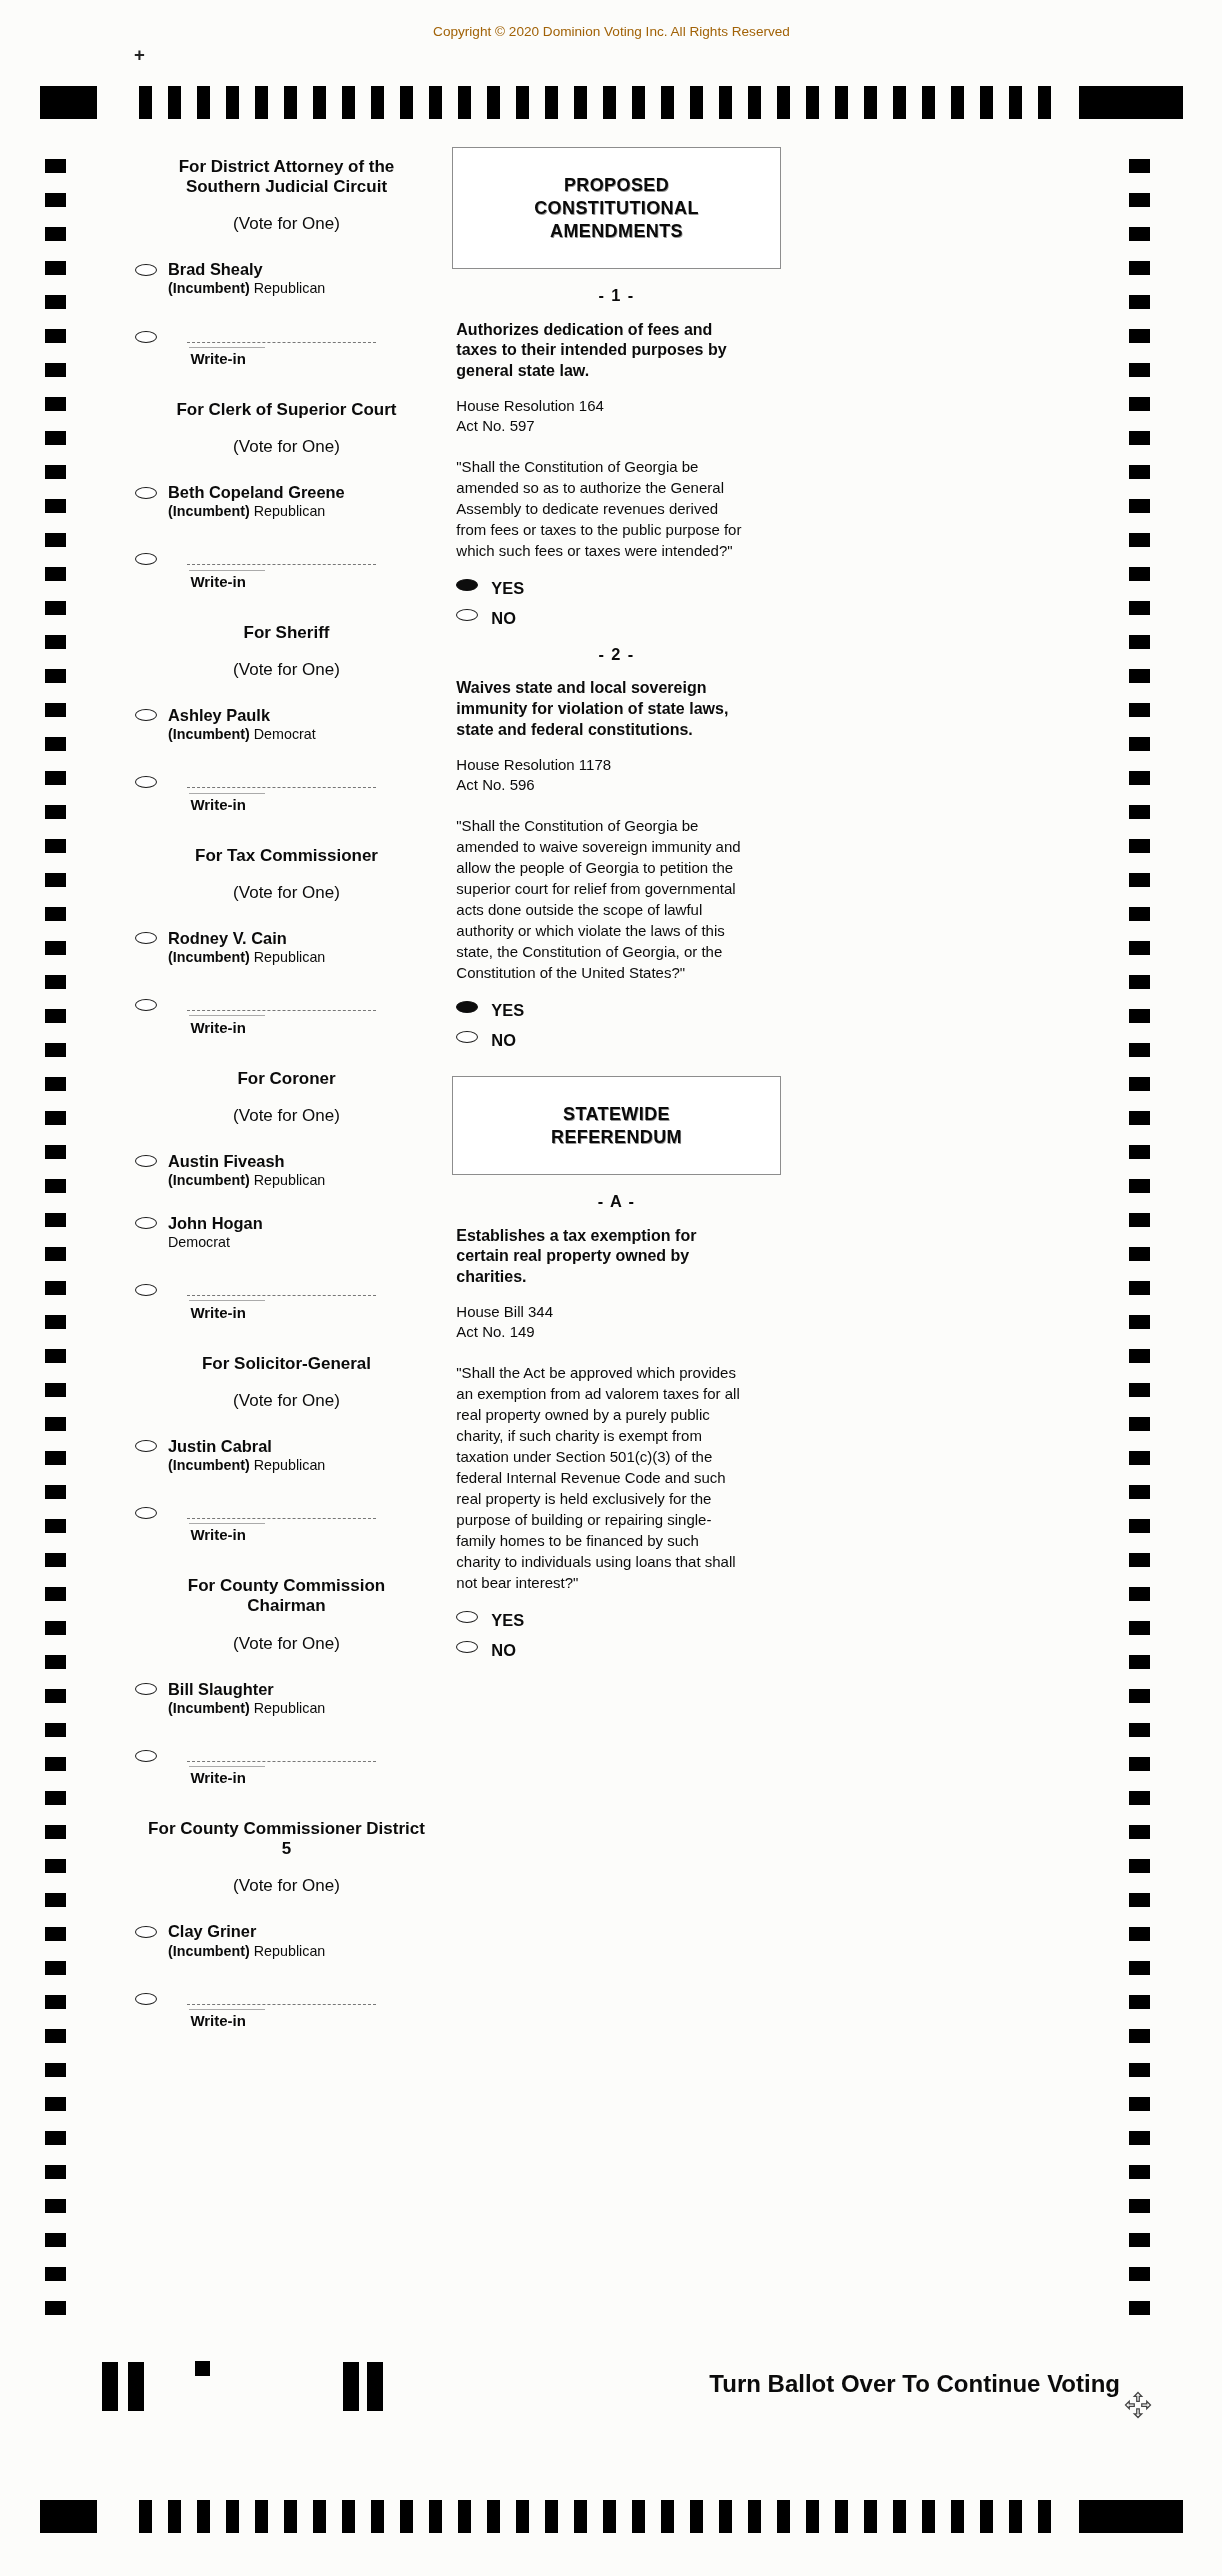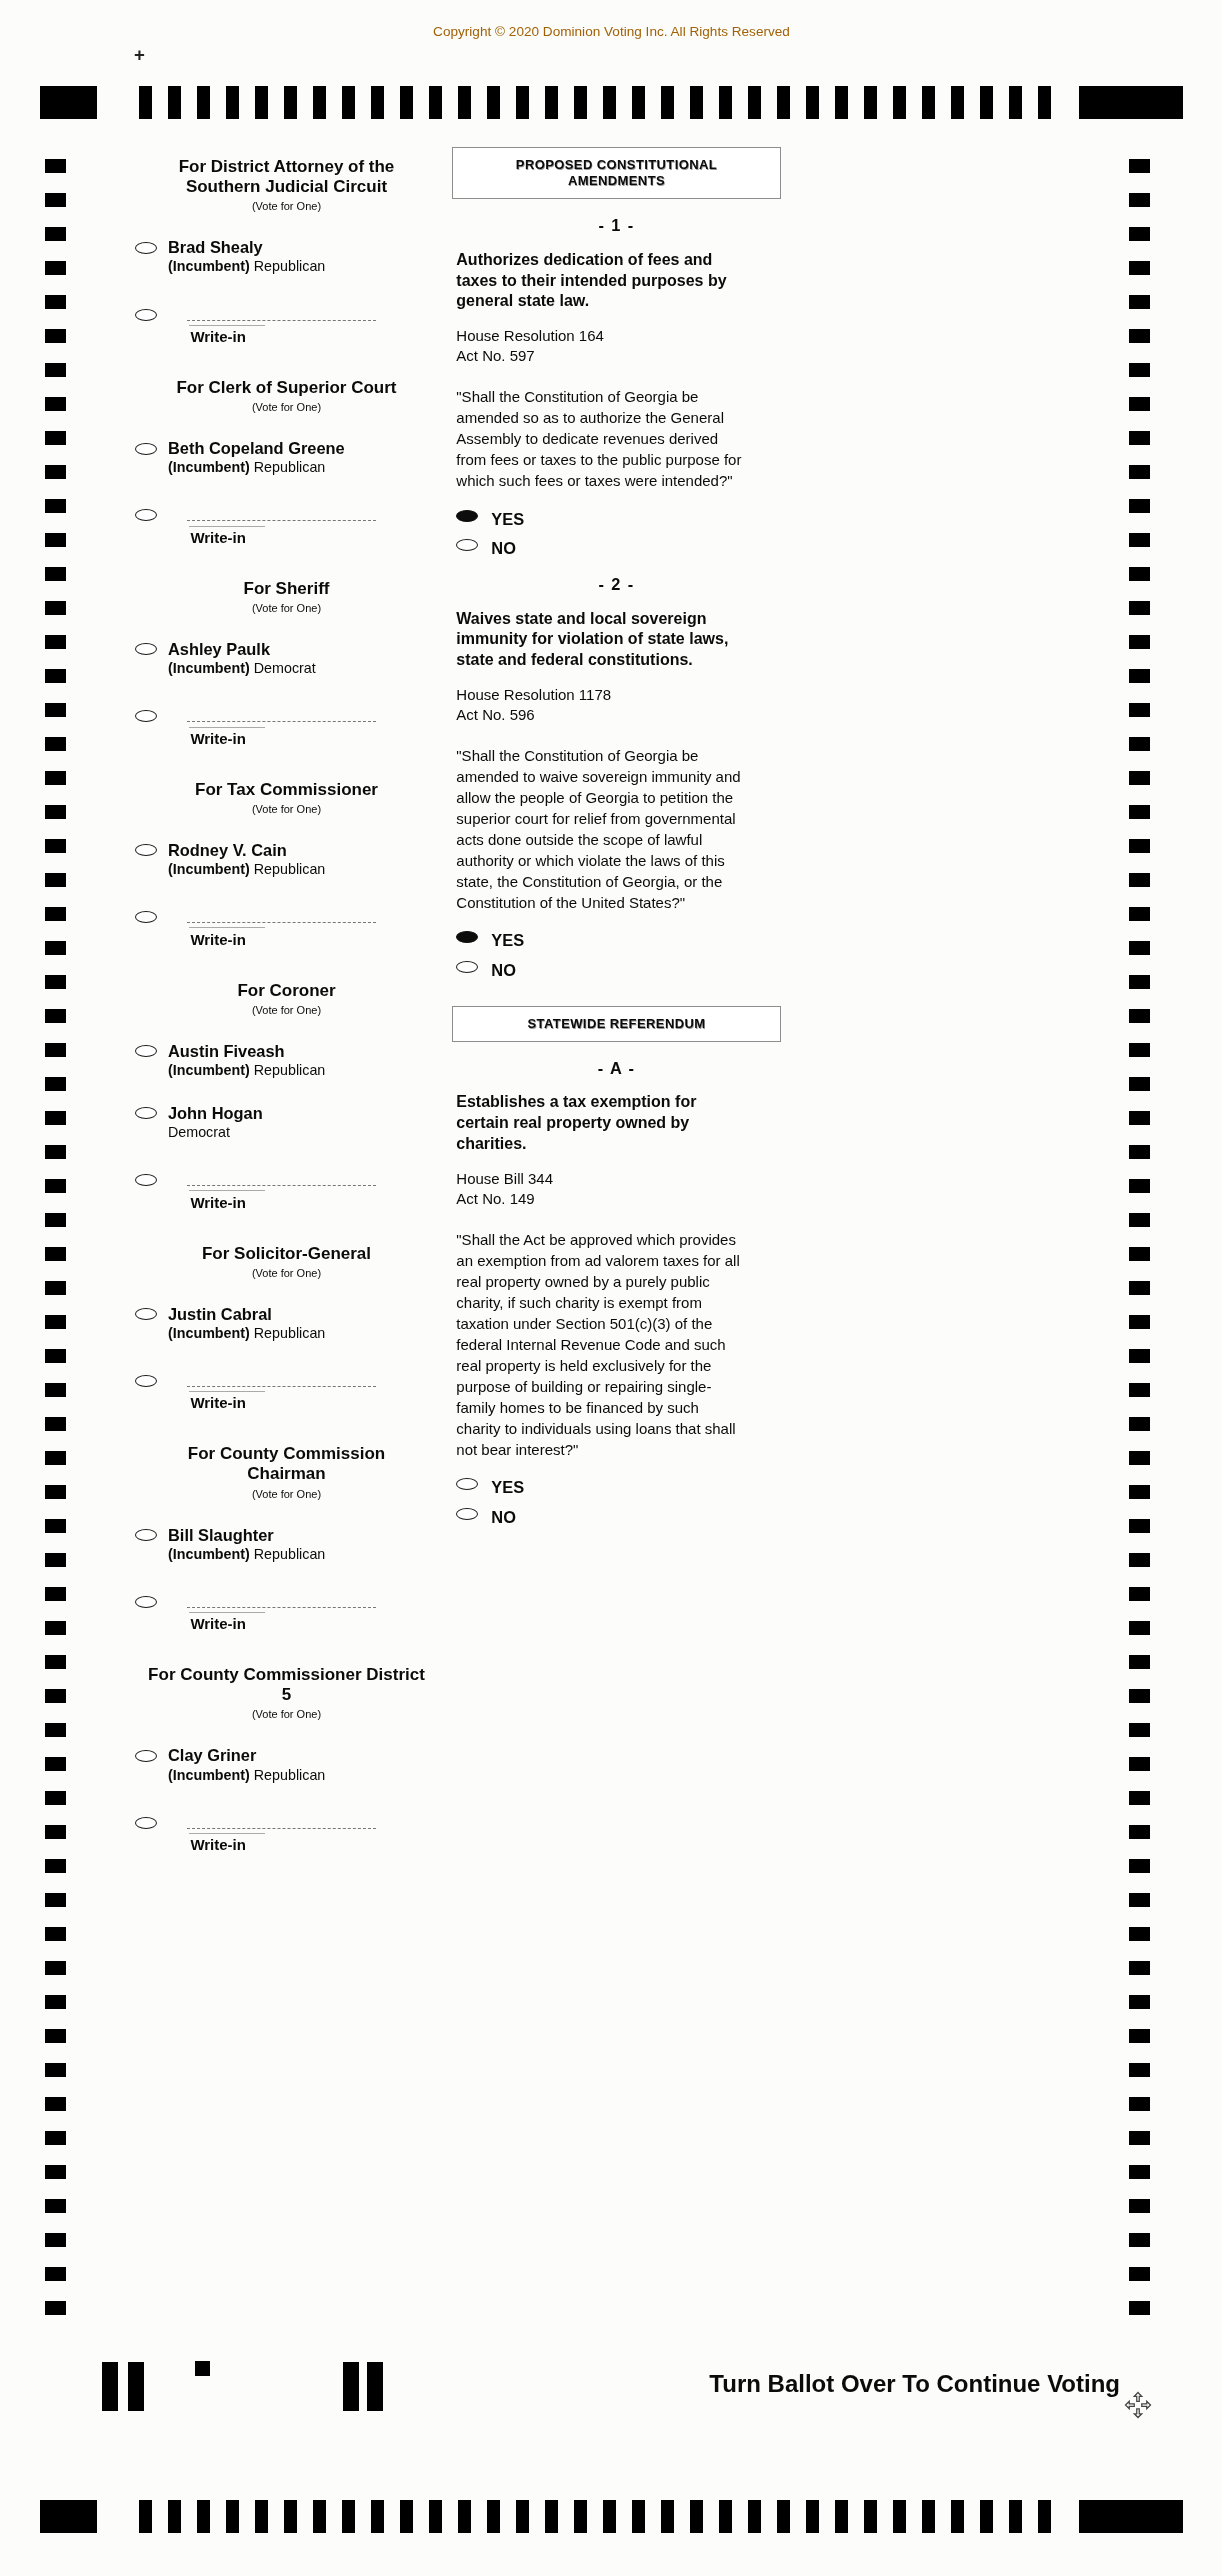--- a/index.html
+++ b/index.html
@@ -19,41 +19,41 @@
   .timing-band .bars{position:absolute;left:99px;right:121px;top:0;bottom:0;
     background:repeating-linear-gradient(90deg,#000 0 13px,transparent 13px 29px);}
   .timing-col{position:absolute;top:159px;width:21.4px;height:2172px;
     background:repeating-linear-gradient(180deg,#000 0 14.3px,transparent 14.3px 34px);}
   .timing-col.left{left:45px;}
   .timing-col.right{left:1129px;}
   
   .contests{position:absolute;left:116px;top:157px;width:341px;}
   .contest{margin-bottom:33px;}
   .contest-title{font-size:17px;font-weight:bold;text-align:center;line-height:1.18;margin:0 auto;max-width:279px;}
-  .vote-for{font-size:11px;text-align:center;margin-top:3px;}
+  .vote-for{font-size:17px;text-align:center;margin-top:17px;}
   .candidate{display:flex;align-items:flex-start;margin-top:26px;margin-left:18.6px;}
   .candidate .oval{margin-top:3.6px;margin-right:11.4px;flex:none;}
   .cand-name{font-size:16.4px;font-weight:bold;line-height:1.1;}
   .cand-sub{font-size:14.3px;margin-top:2.1px;}
   .cand-sub .inc{font-weight:bold;}
   .writein-row{display:flex;align-items:flex-end;margin-top:31px;margin-left:18.6px;}
   .writein-row .oval{flex:none;}
   .writein-line{flex:none;width:189px;margin-left:30px;height:14.3px;border-bottom:1.4px dashed #777;}
   .writein-label{font-size:15px;font-weight:bold;margin-top:4.3px;margin-left:73px;
     border-top:0.7px solid #aaa;display:inline-block;padding:2.1px 18.6px 0 1.4px;}
   
   .oval{display:inline-block;width:22px;height:12px;border:1.8px solid #1a1a1a;border-radius:50%;
     background:#fff;box-sizing:border-box;}
   .oval.filled{background:#0d0d0d;border-color:#0d0d0d;}
   
   .measures{position:absolute;left:452px;top:147px;width:329px;}
   .header-box{border:1.4px solid #8d8d8d;padding:8.6px 5.7px;background:#fff;}
   .header-box.second{margin-top:26px;}
-  .header-box .hdr{font-size:13px;font-weight:bold;text-align:center;line-height:1.28;
-    max-width:214px;margin:0 auto;letter-spacing:0.4px;text-shadow:0.7px 0.7px 0 rgba(25,25,25,.45);}
+  .header-box .hdr{font-size:18px;font-weight:bold;text-align:center;line-height:1.28;
+    max-width:214px;margin:17px auto;letter-spacing:0.4px;text-shadow:0.7px 0.7px 0 rgba(25,25,25,.45);}
   .m-number{text-align:center;font-weight:bold;font-size:16.4px;margin-top:17px;letter-spacing:1.4px;}
   .m-summary{font-weight:bold;font-size:16px;line-height:1.3;margin-top:14.3px;width:291px;padding-left:4.3px;box-sizing:border-box;}
   .m-refs{font-size:15px;line-height:1.32;margin-top:14.3px;width:291px;padding-left:4.3px;box-sizing:border-box;}
   .m-question{font-size:15px;line-height:1.4;margin-top:20px;width:291px;padding-left:4.3px;box-sizing:border-box;}
   .m-options{margin-top:18.6px;padding-left:4.3px;}
   .m-option{display:flex;align-items:flex-start;margin-top:10.7px;}
   .m-option .oval{margin-right:13px;}
   .m-option .lbl{font-size:16.4px;font-weight:bold;}
   
   .code-bar{position:absolute;top:2362px;width:15.7px;height:49px;background:#000;}

